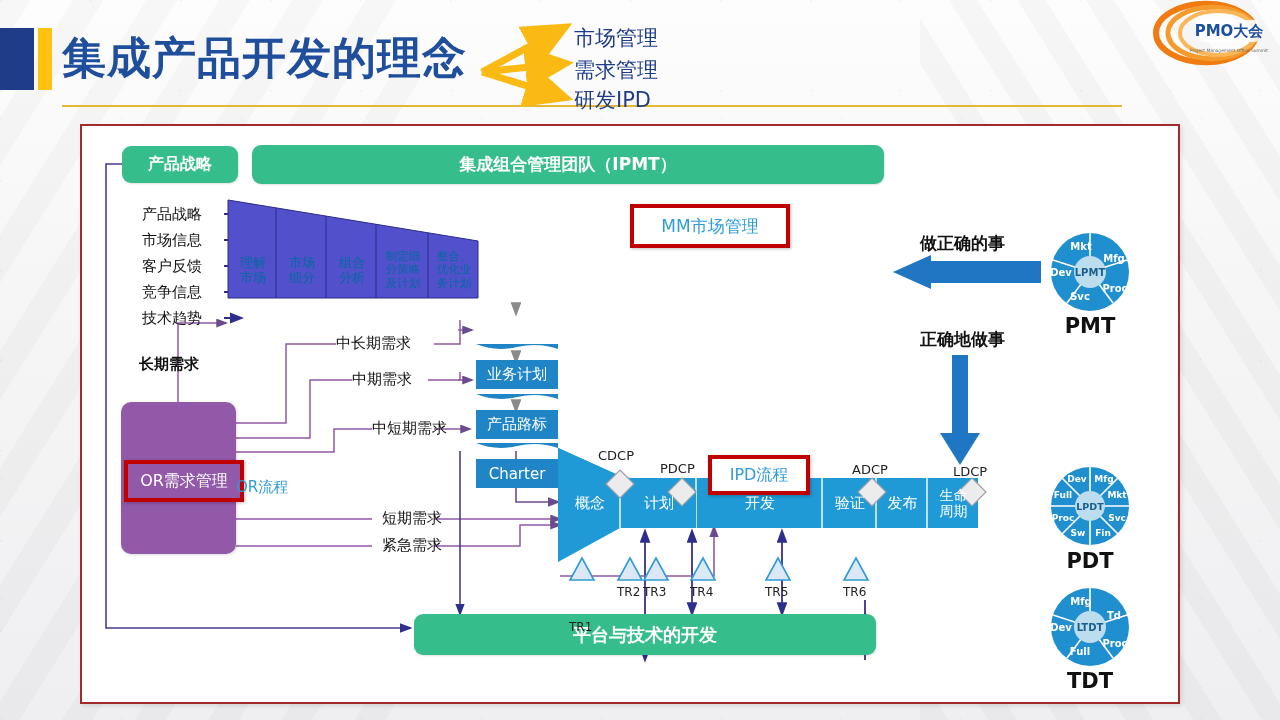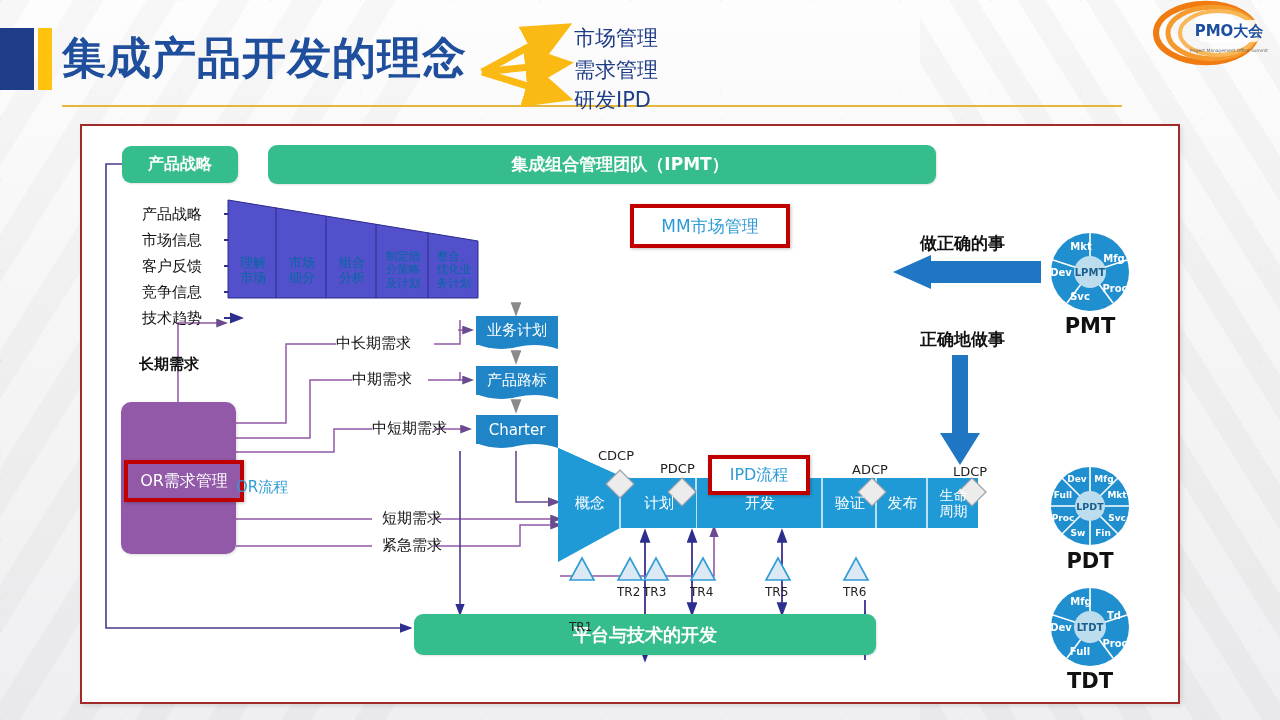--- a/index.html
+++ b/index.html
@@ -59,21 +59,21 @@
   .abs{position:absolute;}
   
   .pill{
     position:absolute;background:#35BE8C;border-radius:9px;
     display:flex;align-items:center;justify-content:center;
     color:#ffffff;font-weight:bold;
     font-family:"DejaVu Sans","Liberation Sans",sans-serif;
     box-shadow:1px 1px 2px rgba(0,0,0,.12);
   }
   #pill-strategy{left:122px;top:146px;width:116px;height:37px;font-size:16px;}
-  #pill-ipmt{left:268px;top:145px;width:632px;height:39px;font-size:17px;padding-left:36px;}
+  #pill-ipmt{left:252px;top:145px;width:632px;height:39px;font-size:17px;}
   #pill-platform{left:414px;top:614px;width:462px;height:41px;font-size:18px;}
   
   #mm-wrap{position:absolute;left:228px;top:196px;width:665px;height:110px;}
   .mm-seg{
     position:absolute;color:#0369a1;text-align:center;
     font-size:13px;line-height:15px;
     font-family:"DejaVu Sans","Liberation Sans",sans-serif;
     display:flex;align-items:center;justify-content:center;
     z-index:3;pointer-events:none;
   }
@@ -120,20 +120,21 @@
   .demand-label{
     position:absolute;font-size:15px;color:#111;white-space:nowrap;
     font-family:"DejaVu Sans","Liberation Sans",sans-serif;
   }
   
   .docbox{
     position:absolute;width:82px;height:29px;background:#1F85C6;
     display:flex;align-items:center;justify-content:center;
     color:#ffffff;font-size:15px;
     font-family:"DejaVu Sans","Liberation Sans",sans-serif;
+    margin-top:44px;
   }
   #doc-bp{left:476px;top:316px;}
   #doc-rm{left:476px;top:366px;}
   #doc-ch{left:476px;top:415px;}
   .docwave{position:absolute;width:82px;height:8px;}
   
   #ipd-wrap{position:absolute;left:558px;top:478px;width:420px;height:50px;}
   .ipd-seg{
     position:absolute;color:#ffffff;text-align:center;font-size:15px;
     line-height:17px;

